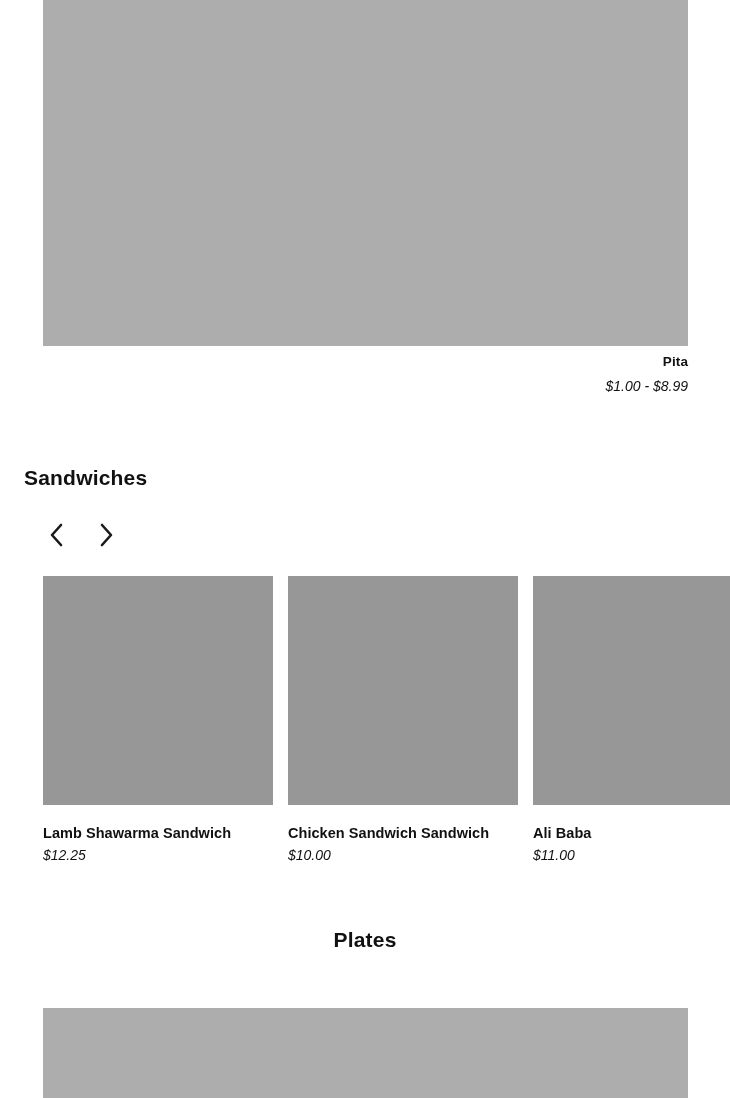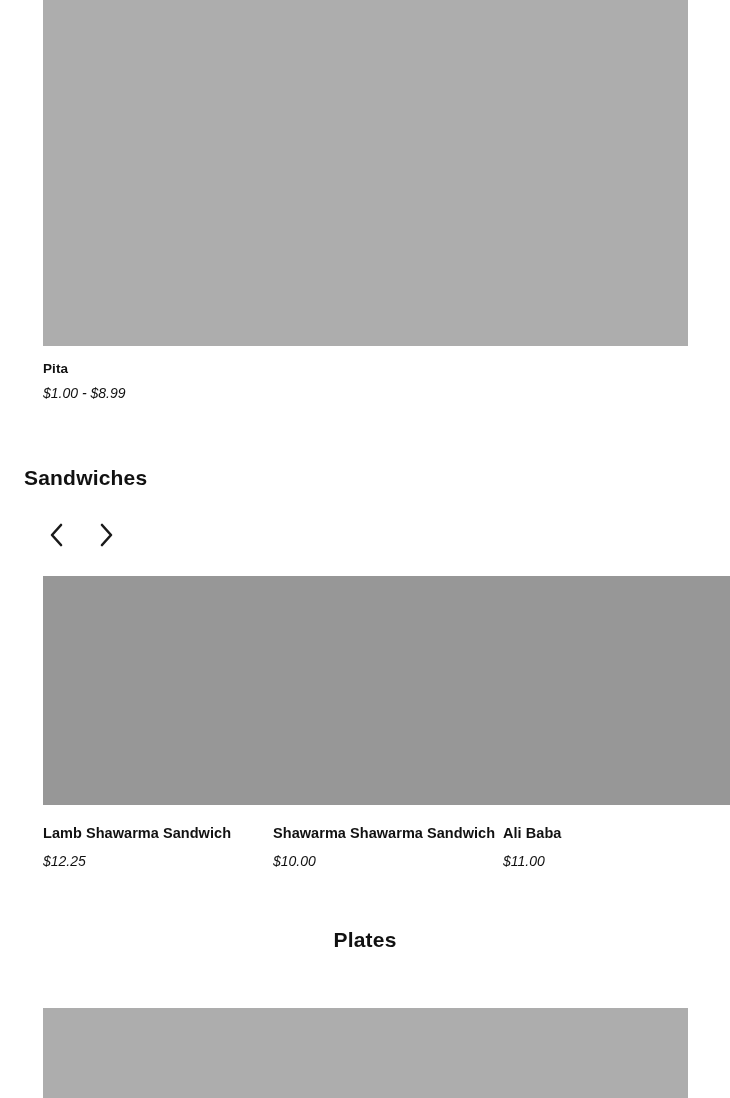--- a/index.html
+++ b/index.html
@@ -29,22 +29,22 @@
     width: 645px;
   }
   .featured-thumb {
     width: 645px;
     height: 347px;
     background: #adadad;
     display: block;
   }
   .featured-caption {
     width: 645px;
-    text-align: left;
-    padding-top: 13px;
+    text-align: right;
+    padding-top: 6px;
   }
   .featured-name {
     font-size: 13.5px;
     font-weight: bold;
     letter-spacing: 0.1px;
     color: #111111;
     line-height: 1.45;
   }
   .featured-price {
     font-size: 14px;
@@ -89,20 +89,21 @@
     padding: 0;
   }
   .nav-arrow svg { display: block; }
 
   .carousel-track {
     position: absolute;
     left: 43px;
     top: 110px;
     width: 687px;
     display: flex;
+    gap: 15px;
     overflow: hidden;
   }
   .product-card {
     width: 230px;
     flex: 0 0 230px;
   }
   .product-thumb {
     width: 230px;
     height: 229px;
     background: #979797;
@@ -111,21 +112,21 @@
   .product-name {
     margin-top: 19px;
     font-size: 14.5px;
     font-weight: bold;
     letter-spacing: 0.05px;
     color: #111111;
     white-space: nowrap;
     line-height: 1.3;
   }
   .product-price {
-    margin-top: 9px;
+    margin-top: 3px;
     font-size: 14px;
     font-style: italic;
     color: #111111;
     line-height: 1.3;
   }
 
   
   .section-plates {
     position: absolute;
     left: 0;
@@ -185,21 +186,21 @@
     <div class="carousel-track">
 
       <div class="product-card">
         <div class="product-thumb"></div>
         <div class="product-name">Lamb Shawarma Sandwich</div>
         <div class="product-price">$12.25</div>
       </div>
 
       <div class="product-card">
         <div class="product-thumb"></div>
-        <div class="product-name">Shawarma Shawarma Sandwich</div>
+        <div class="product-name">Chicken Sandwich Sandwich</div>
         <div class="product-price">$10.00</div>
       </div>
 
       <div class="product-card">
         <div class="product-thumb"></div>
         <div class="product-name">Ali Baba</div>
         <div class="product-price">$11.00</div>
       </div>
 
     </div>

